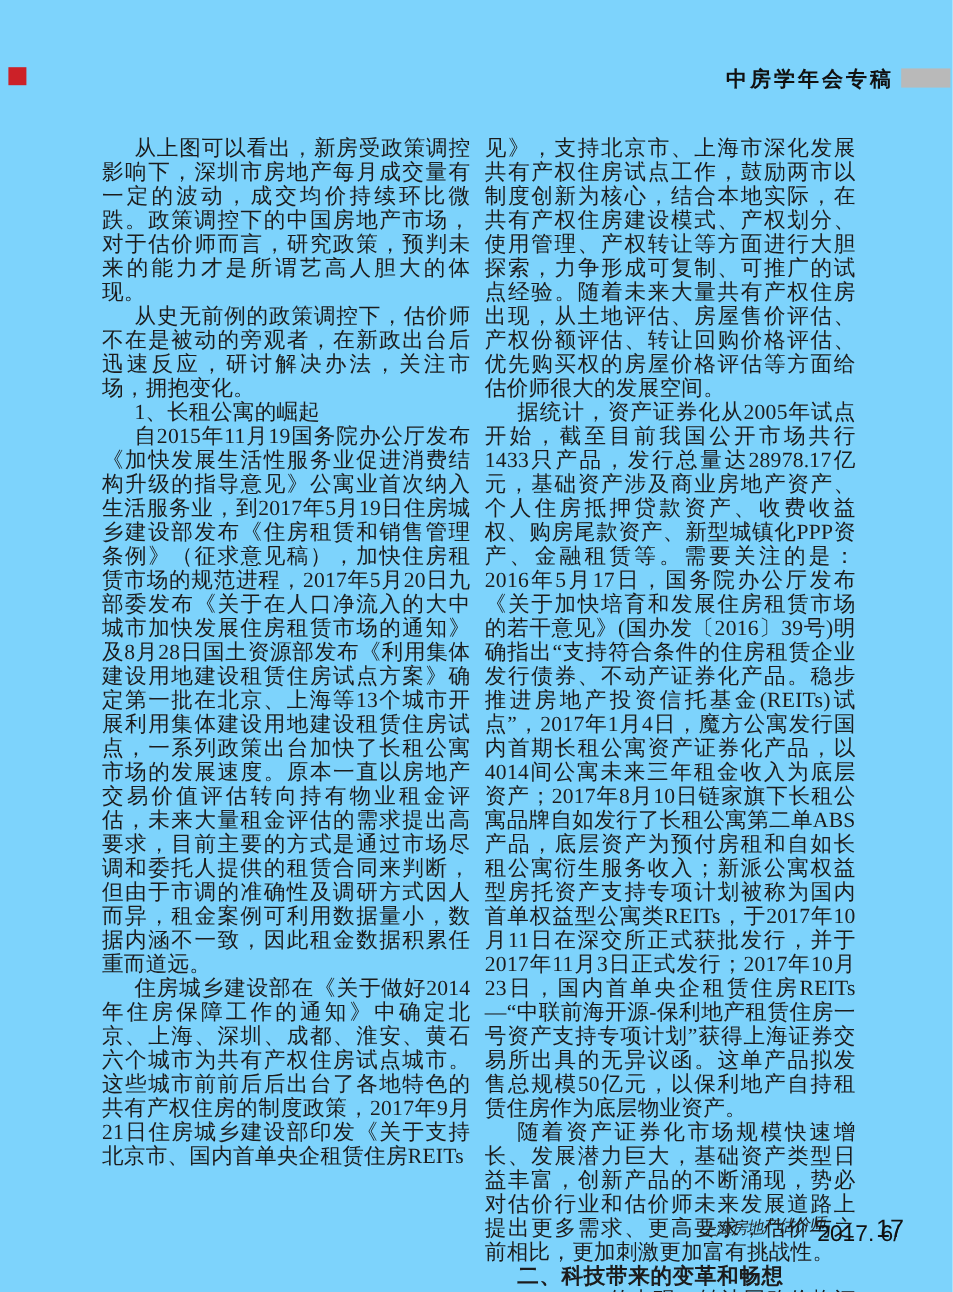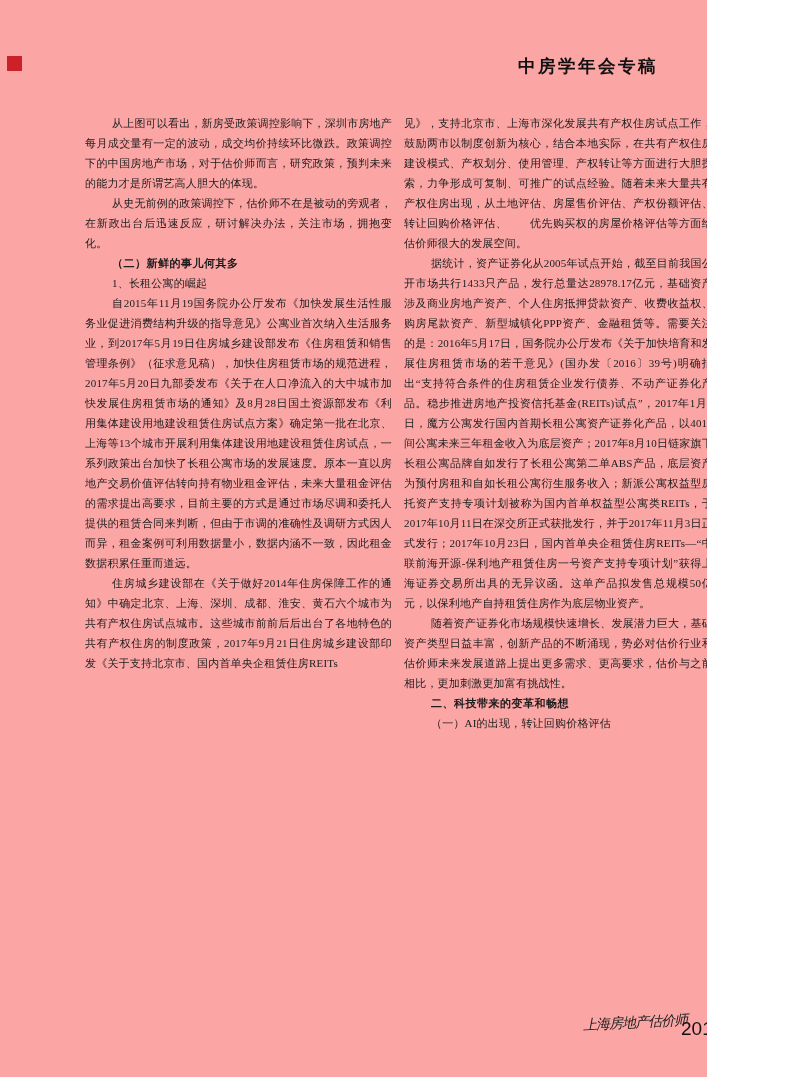--- a/index.html
+++ b/index.html
@@ -2,23 +2,23 @@
 <html><head>
 <meta charset="utf-8">
 <style>
   html, body {
     margin: 0;
     padding: 0;
     background: #ffffff;
   }
   .page {
     position: relative;
-    width: 707px;
+    width: 794px;
     height: 1077px;
-    background: #fca5a5;
+    background: #7dd3fc;
     overflow: hidden;
     font-family: "Liberation Serif", "DejaVu Serif", serif;
     color: #1c1c1c;
     text-decoration: underline;
   }
   
   .red-square {
     position: absolute;
     left: 7px;
     top: 56px;
@@ -42,21 +42,21 @@
     left: 751px;
     top: 57px;
     width: 41px;
     height: 16px;
     background: #b9b9b9;
   }
   
   .col {
     position: absolute;
     top: 113px;
-    font-size: 11px;
+    font-size: 18px;
     line-height: 20px;
     text-align: justify;
     text-justify: inter-character;
     letter-spacing: 0.2px;
   }
   .col-left  { left: 85px;  width: 307px; }
   .col-right { left: 404px; width: 309px; }
   .col p {
     margin: 0;
     padding: 0;
@@ -111,21 +111,20 @@
 
 <div class="page">
 
   <div class="red-square"></div>
   <div class="header-title">中房学年会专稿</div>
   <div class="gray-bar"></div>
 
   <div class="col col-left">
     <p>从上图可以看出，新房受政策调控影响下，深圳市房地产每月成交量有一定的波动，成交均价持续环比微跌。政策调控下的中国房地产市场，对于估价师而言，研究政策，预判未来的能力才是所谓艺高人胆大的体现。</p>
     <p>从史无前例的政策调控下，估价师不在是被动的旁观者，在新政出台后迅速反应，研讨解决办法，关注市场，拥抱变化。</p>
-    <p class="h-bold">（二）新鲜的事儿何其多</p>
     <p>1、长租公寓的崛起</p>
     <p>自2015年11月19国务院办公厅发布《加快发展生活性服务业促进消费结构升级的指导意见》公寓业首次纳入生活服务业，到2017年5月19日住房城乡建设部发布《住房租赁和销售管理条例》（征求意见稿），加快住房租赁市场的规范进程，2017年5月20日九部委发布《关于在人口净流入的大中城市加快发展住房租赁市场的通知》及8月28日国土资源部发布《利用集体建设用地建设租赁住房试点方案》确定第一批在北京、上海等13个城市开展利用集体建设用地建设租赁住房试点，一系列政策出台加快了长租公寓市场的发展速度。原本一直以房地产交易价值评估转向持有物业租金评估，未来大量租金评估的需求提出高要求，目前主要的方式是通过市场尽调和委托人提供的租赁合同来判断，但由于市调的准确性及调研方式因人而异，租金案例可利用数据量小，数据内涵不一致，因此租金数据积累任重而道远。</p>
     <p>住房城乡建设部在《关于做好2014年住房保障工作的通知》中确定北京、上海、深圳、成都、淮安、黄石六个城市为共有产权住房试点城市。这些城市前前后后出台了各地特色的共有产权住房的制度政策，2017年9月21日住房城乡建设部印发《关于支持北京市、国内首单央企租赁住房REITs</p>
   </div>
 
   <div class="col col-right">
     <p class="cont">见》，支持北京市、上海市深化发展共有产权住房试点工作，鼓励两市以制度创新为核心，结合本地实际，在共有产权住房建设模式、产权划分、使用管理、产权转让等方面进行大胆探索，力争形成可复制、可推广的试点经验。随着未来大量共有产权住房出现，从土地评估、房屋售价评估、产权份额评估、转让回购价格评估、　　优先购买权的房屋价格评估等方面给估价师很大的发展空间。</p>
     <p>据统计，资产证券化从2005年试点开始，截至目前我国公开市场共行1433只产品，发行总量达28978.17亿元，基础资产涉及商业房地产资产、个人住房抵押贷款资产、收费收益权、购房尾款资产、新型城镇化PPP资产、金融租赁等。需要关注的是：2016年5月17日，国务院办公厅发布《关于加快培育和发展住房租赁市场的若干意见》(国办发〔2016〕39号)明确指出“支持符合条件的住房租赁企业发行债券、不动产证券化产品。稳步推进房地产投资信托基金(REITs)试点”，2017年1月4日，魔方公寓发行国内首期长租公寓资产证券化产品，以4014间公寓未来三年租金收入为底层资产；2017年8月10日链家旗下长租公寓品牌自如发行了长租公寓第二单ABS产品，底层资产为预付房租和自如长租公寓衍生服务收入；新派公寓权益型房托资产支持专项计划被称为国内首单权益型公寓类REITs，于2017年10月11日在深交所正式获批发行，并于2017年11月3日正式发行；2017年10月23日，国内首单央企租赁住房REITs—“中联前海开源-保利地产租赁住房一号资产支持专项计划”获得上海证券交易所出具的无异议函。这单产品拟发售总规模50亿元，以保利地产自持租赁住房作为底层物业资产。</p>
     <p>随着资产证券化市场规模快速增长、发展潜力巨大，基础资产类型日益丰富，创新产品的不断涌现，势必对估价行业和估价师未来发展道路上提出更多需求、更高要求，估价与之前相比，更加刺激更加富有挑战性。</p>
     <p class="h-bold">二、科技带来的变革和畅想</p>

